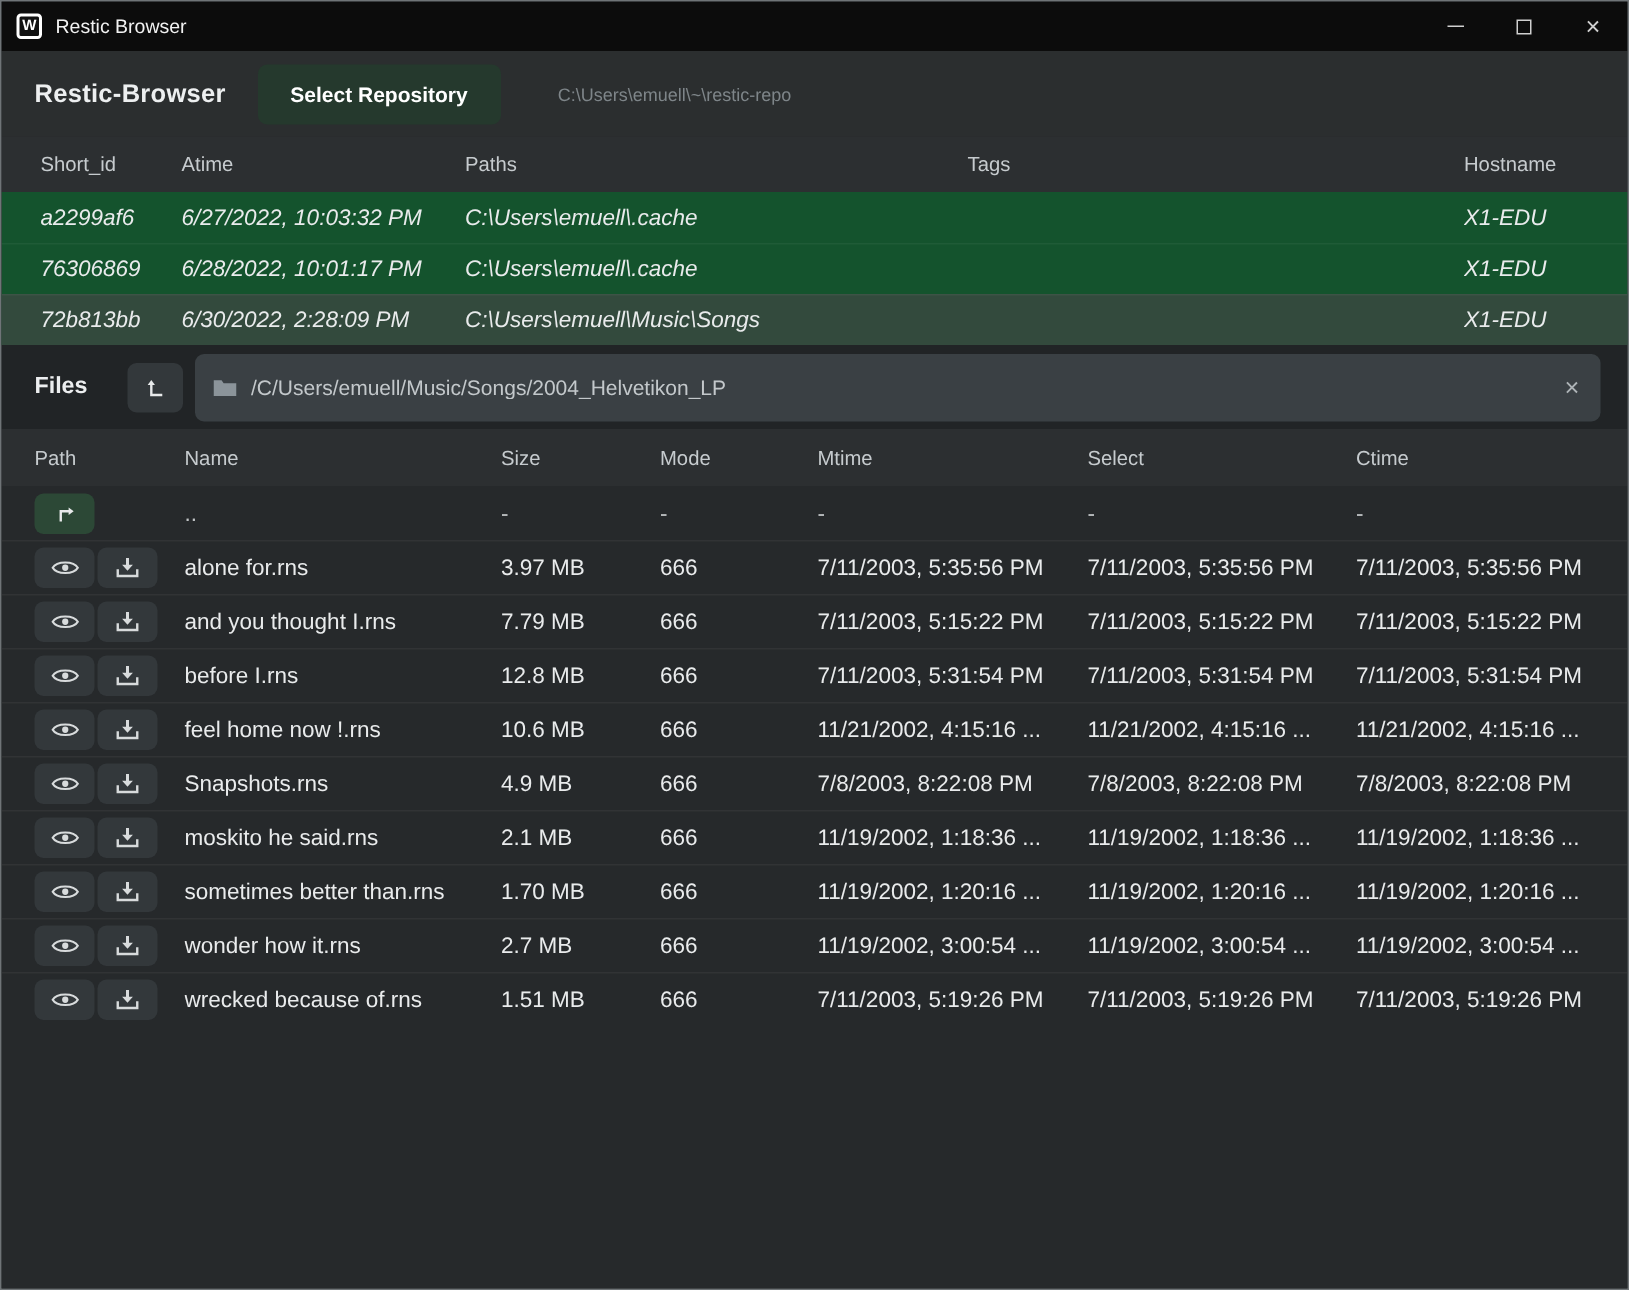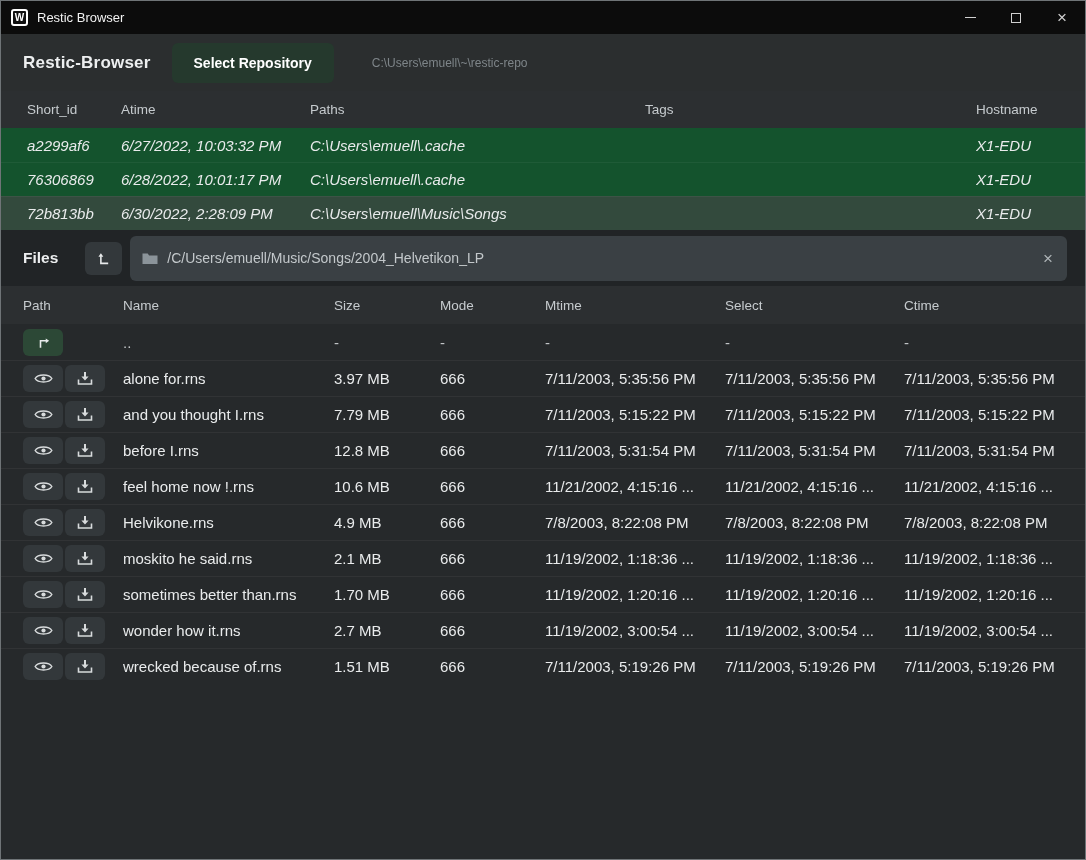--- a/index.html
+++ b/index.html
@@ -284,21 +284,21 @@
           </button>
           <button class="icon-btn">
             <span>
               <svg width="16" height="15" viewBox="0 0 16 15">
                 <path d="M7 1 h2 v4.5 h2.6 L8 9.5 L4.4 5.5 H7 Z" fill="#d8dbdc"></path>
                 <path d="M1.5 8.5 v4.5 h13 v-4.5" fill="none" stroke="#d8dbdc" stroke-width="1.6"></path>
               </svg>
             </span>
           </button>
         </span>
-        <span class="cell">Helvikone.rns</span>
+        <span class="cell">Snapshots.rns</span>
         <span class="cell">4.9 MB</span>
         <span class="cell">666</span>
         <span class="cell">7/8/2003, 8:22:08 PM</span>
         <span class="cell">7/8/2003, 8:22:08 PM</span>
         <span class="cell">7/8/2003, 8:22:08 PM</span>
       </div>
       <div class="files-grid file-row">
         <span class="btn-cell">
           <button class="icon-btn">
             <span>

